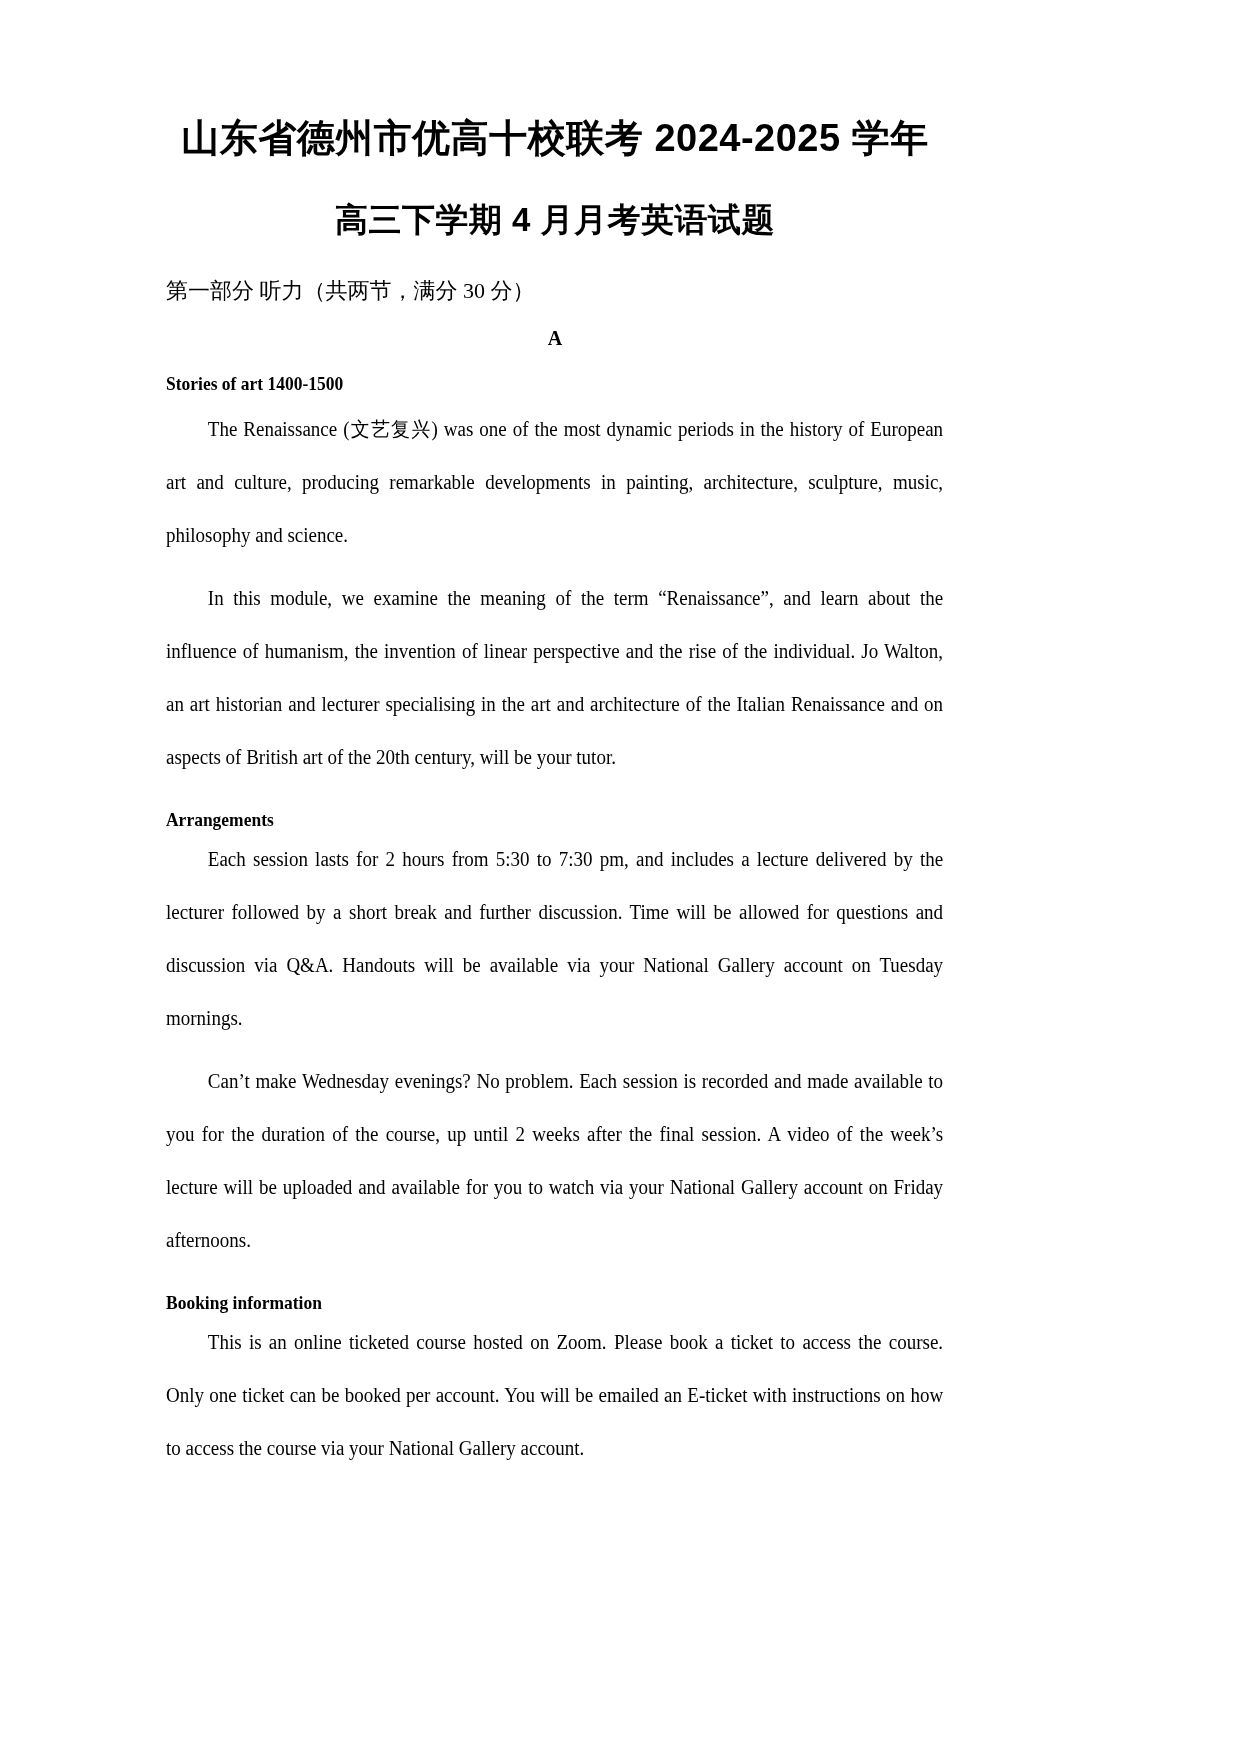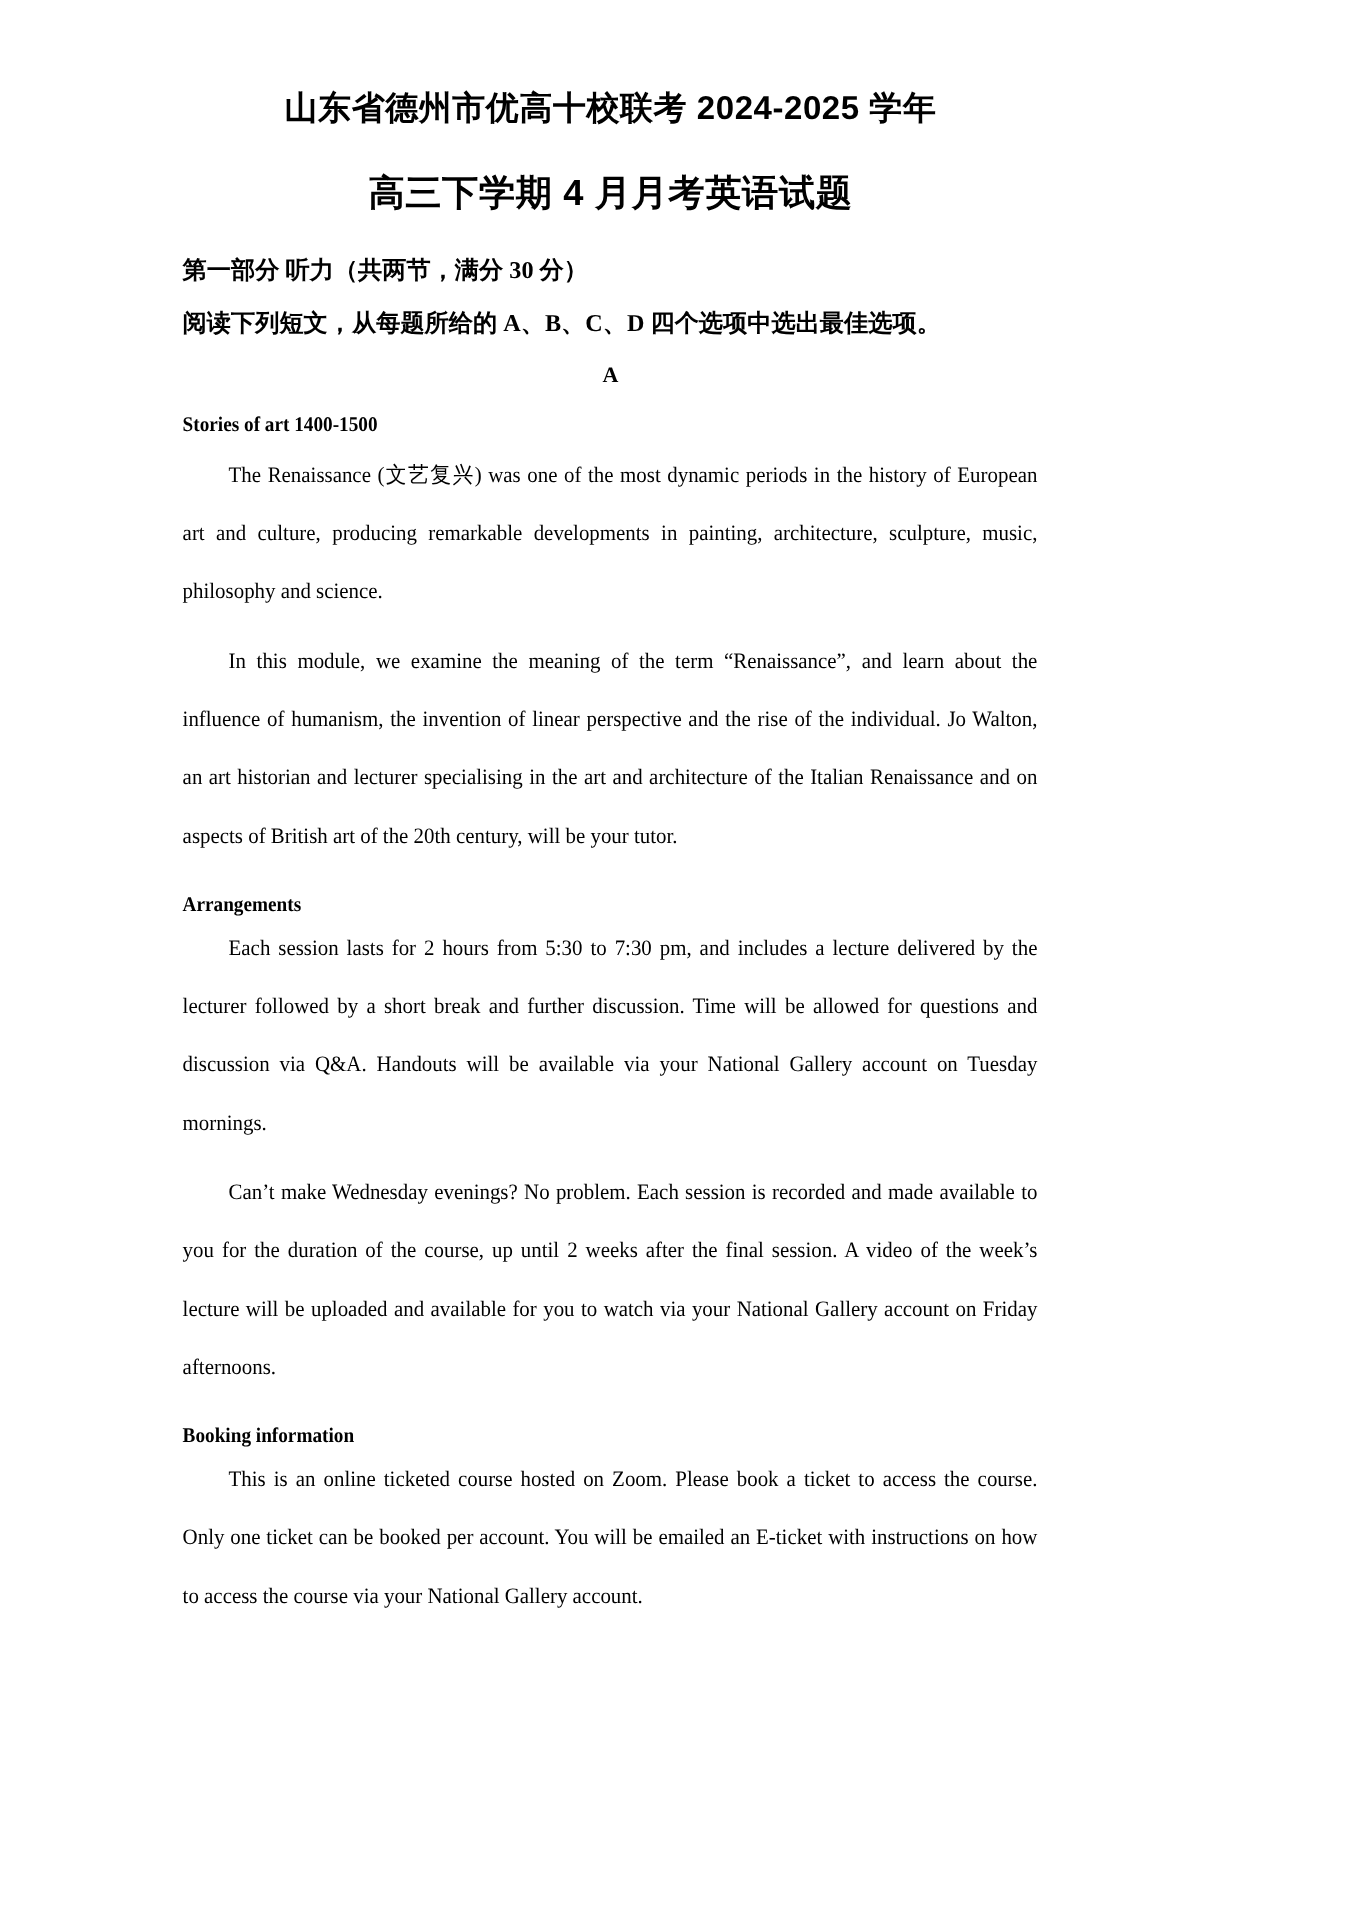--- a/index.html
+++ b/index.html
@@ -27,41 +27,41 @@
     left: 166px;
     top: 0;
     width: 778px;
   }
 
   
   .doc-title {
     text-align: center;
     font-family: "Liberation Sans", "DejaVu Sans", sans-serif;
     font-weight: bold;
-    font-size: 30px;
+    font-size: 38px;
     line-height: 1.25;
     letter-spacing: 0.5px;
     margin: 0;
-    padding-top: 80px;
+    padding-top: 115px;
   }
   .doc-subtitle {
     text-align: center;
     font-family: "Liberation Sans", "DejaVu Sans", sans-serif;
     font-weight: bold;
     font-size: 33px;
     line-height: 1.25;
     letter-spacing: 0.5px;
     margin: 0;
     padding-top: 36px;
   }
 
   
   .cn-line {
     font-family: "Liberation Serif", "DejaVu Serif", serif;
-    font-weight: bold;
+    font-weight: normal;
     font-size: 22px;
     line-height: 1.0;
     margin: 0;
     padding-top: 26px;
     letter-spacing: 0px;
     white-space: nowrap;
   }
   .cn-line.first { padding-top: 40px; }
 
   
@@ -111,21 +111,20 @@
   <div class="content">
 
     <h1 class="doc-title">山东省德州市优高十校联考 2024-2025 学年</h1>
 
     <h2 class="doc-subtitle">高三下学期 4 月月考英语试题</h2>
 
     <p class="cn-line first">第一部分 听力（共两节，满分 30 分）</p>
 
 
 
-    <p class="cn-line">阅读下列短文，从每题所给的 A、B、C、D 四个选项中选出最佳选项。</p>
 
     <p class="section-letter">A</p>
 
     <p class="sub-head">Stories of art 1400-1500</p>
 
     <p class="para">The Renaissance (文艺复兴) was one of the most dynamic periods in the history of European art and culture, producing remarkable developments in painting, architecture, sculpture, music, philosophy and science.</p>
 
     <p class="para">In this module, we examine the meaning of the term “Renaissance”, and learn about the influence of humanism, the invention of linear perspective and the rise of the individual. Jo Walton, an art historian and lecturer specialising in the art and architecture of the Italian Renaissance and on aspects of British art of the 20th century, will be your tutor.</p>
 
     <p class="sub-head">Arrangements</p>

